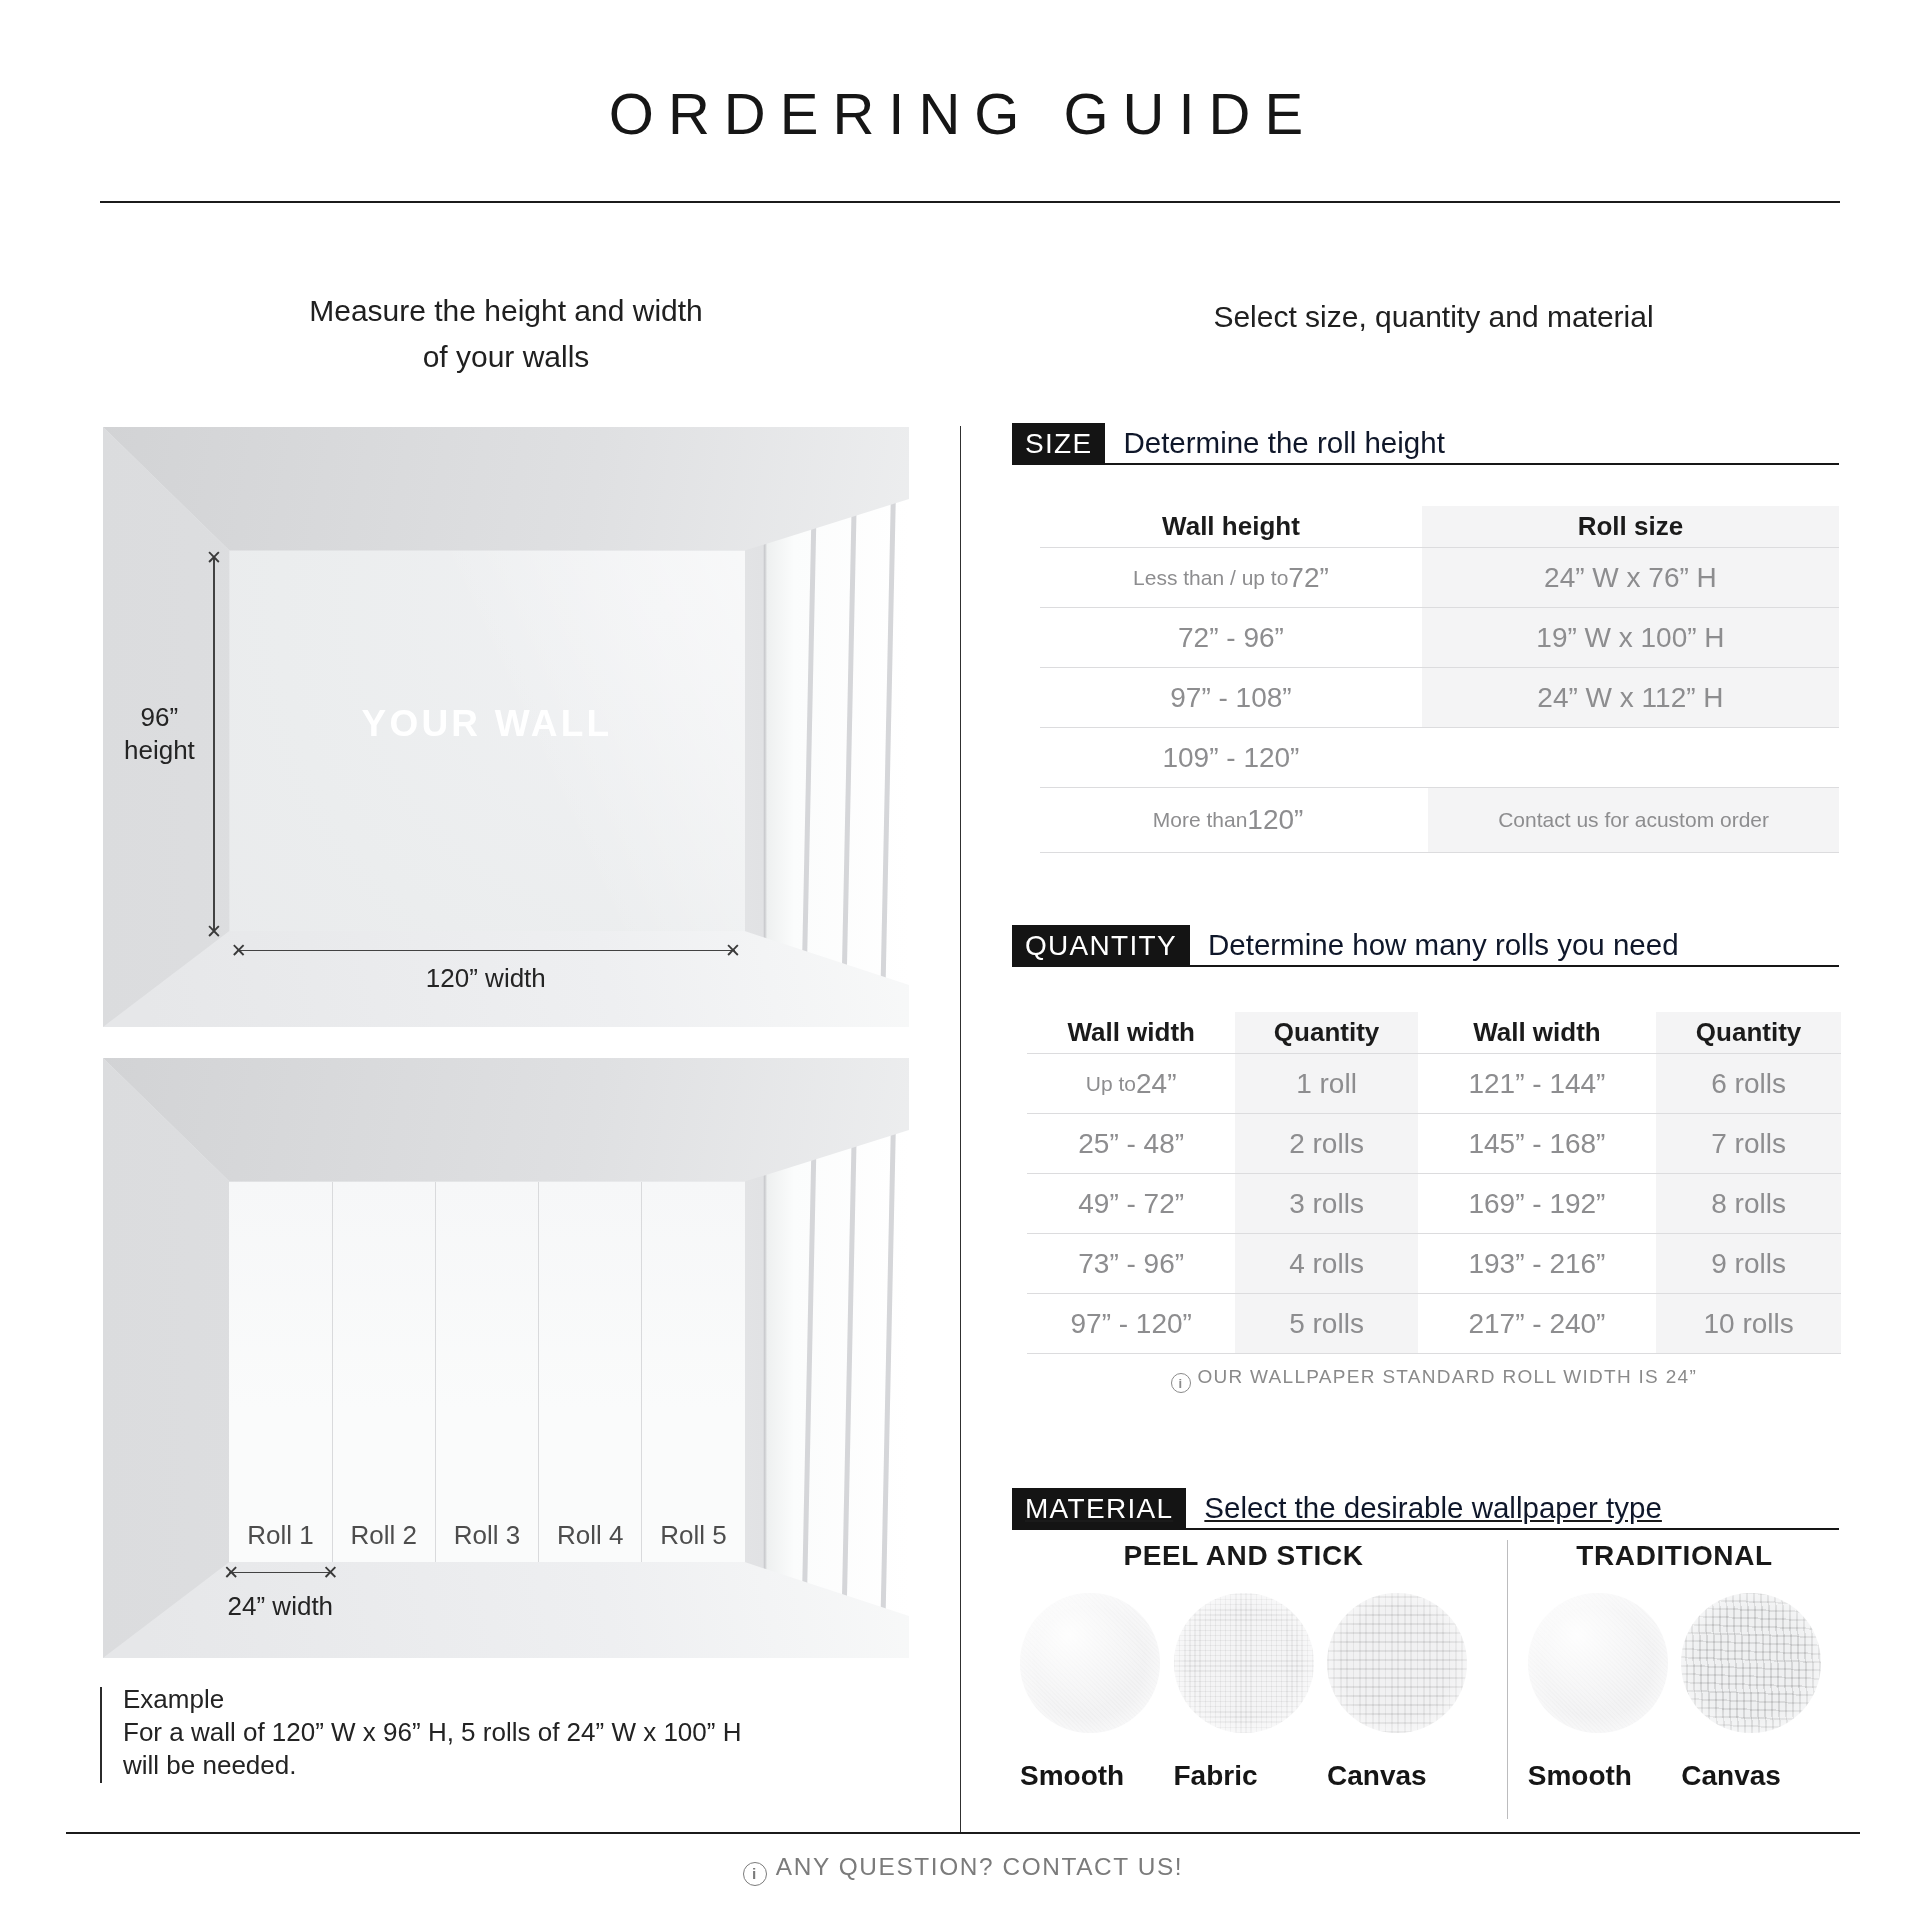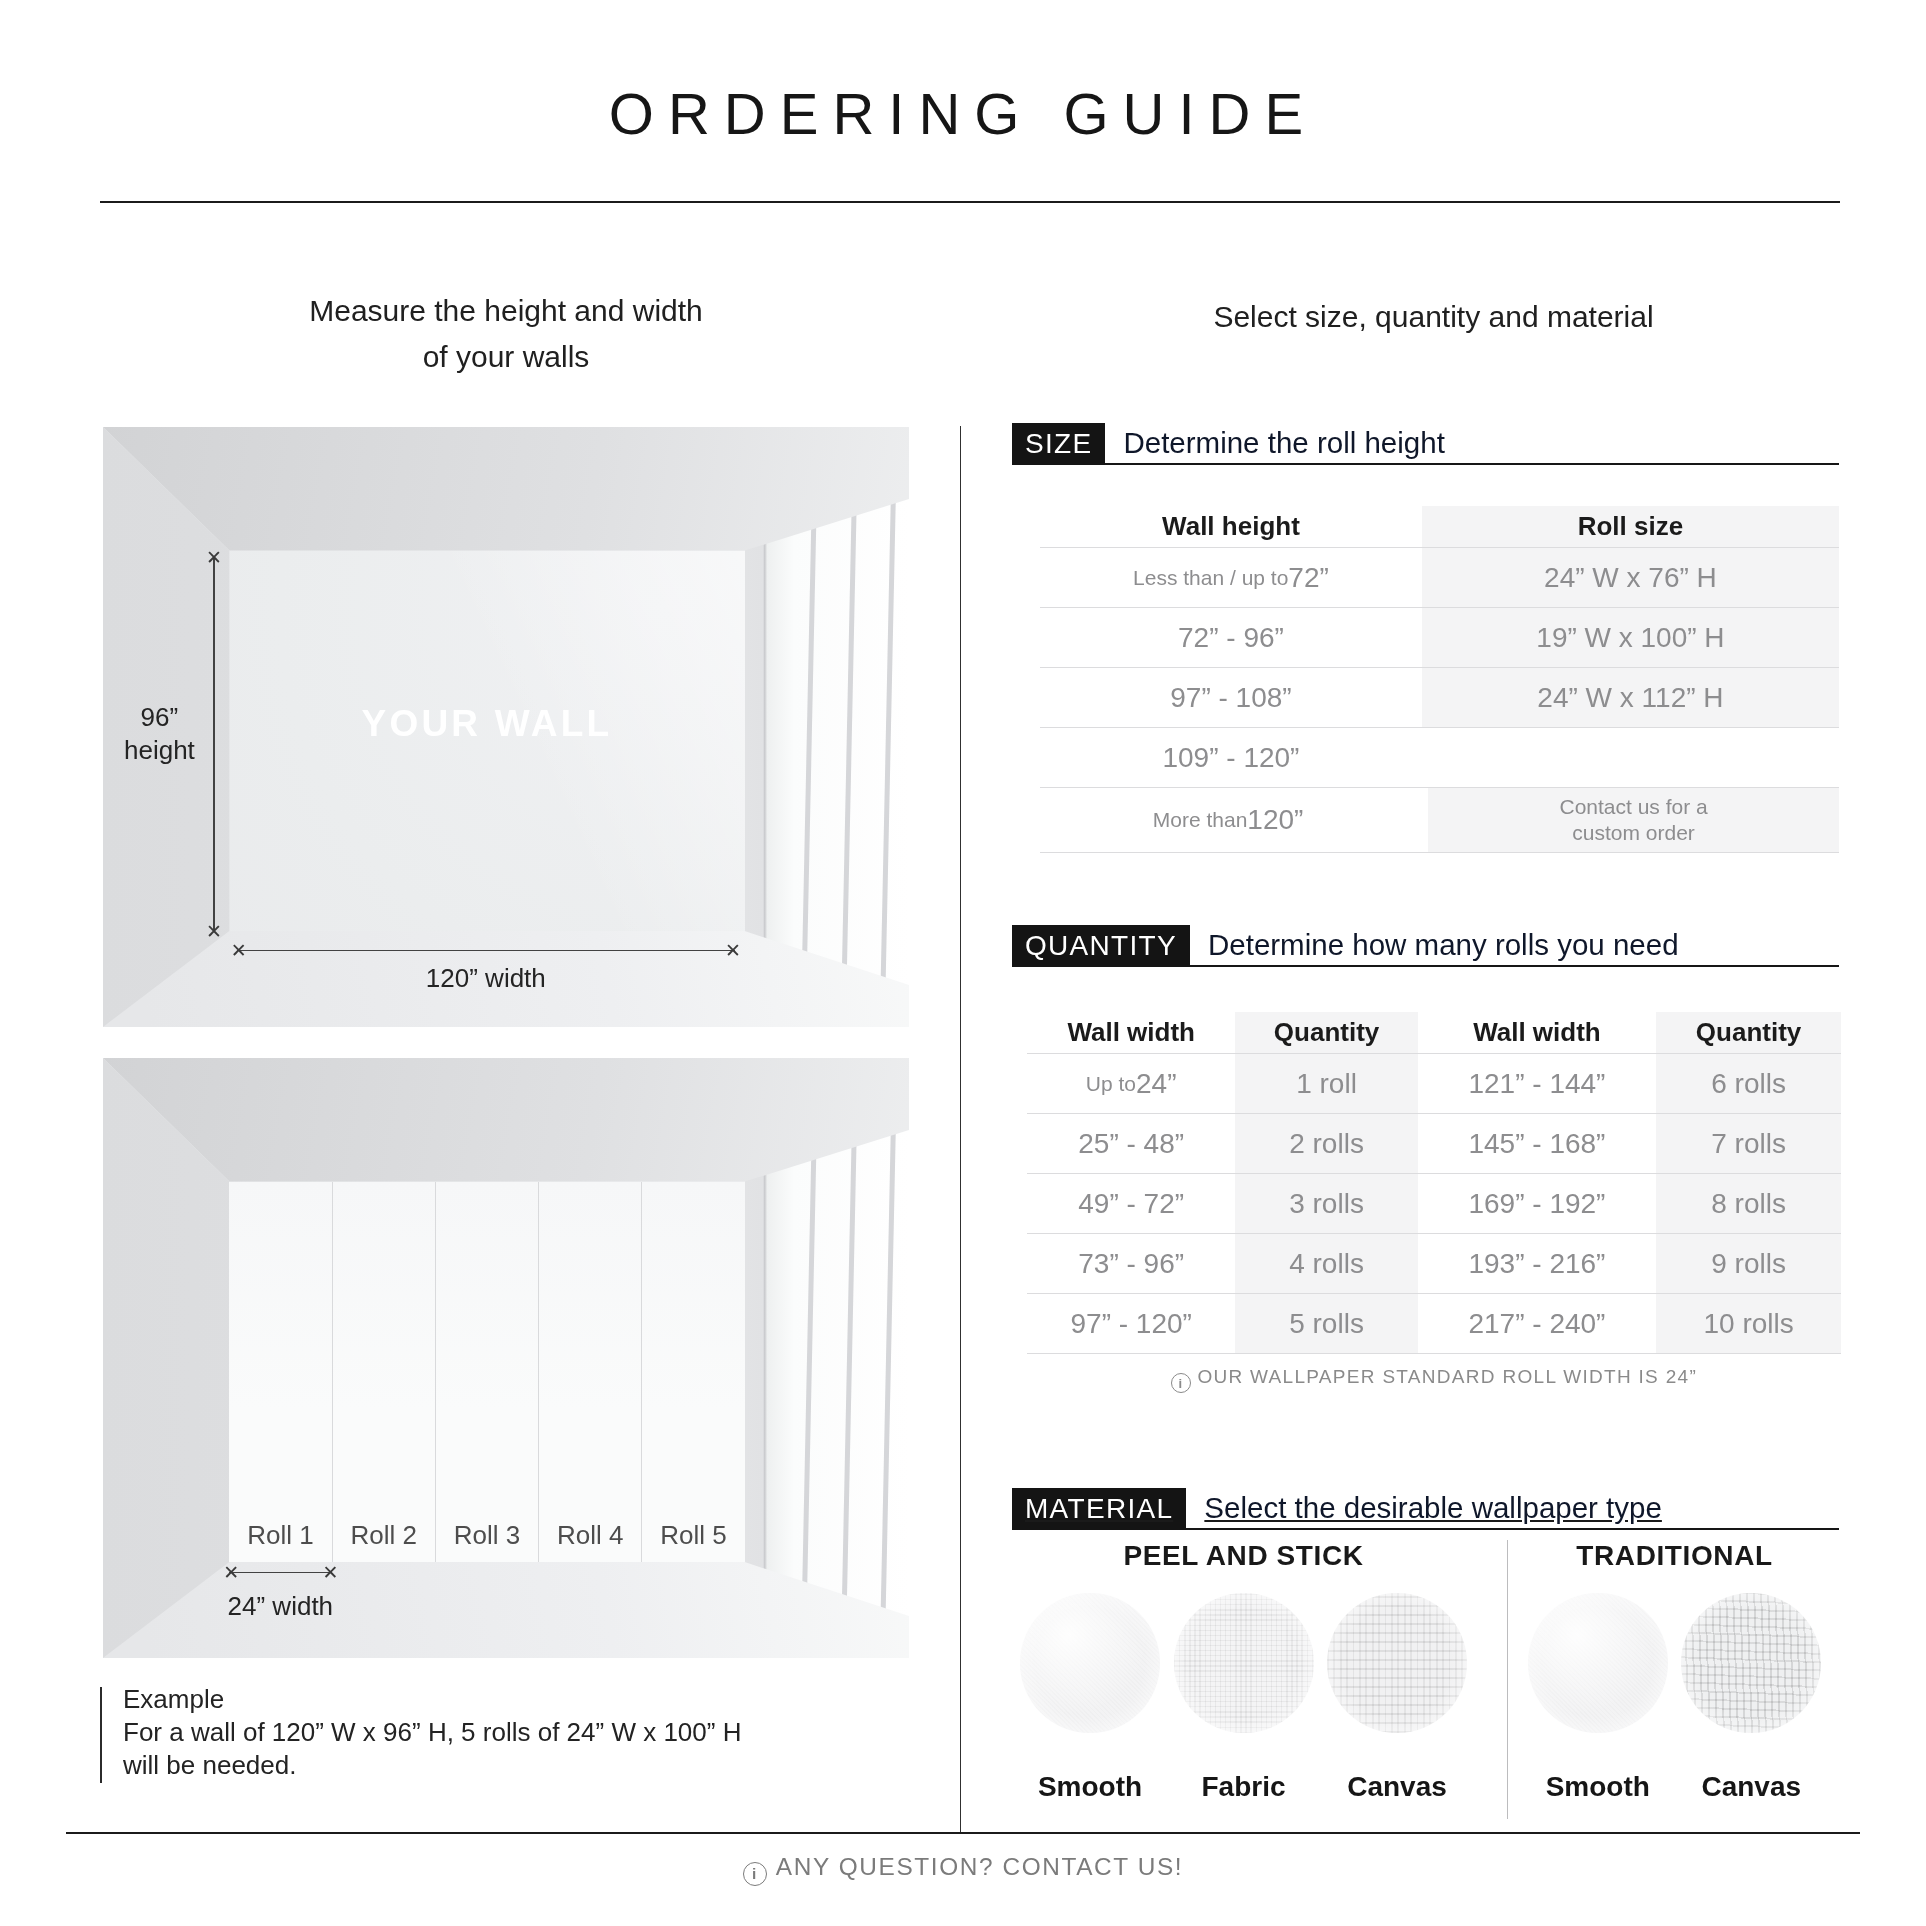--- a/index.html
+++ b/index.html
@@ -84,34 +84,34 @@
   
   .tbl{box-sizing:border-box;}
   .trow{display:flex;height:59px;border-bottom:1.3px solid #dcdcde;}
   .trow.head{height:41px;}
   .trow.tall{height:64px;gap:12px;}
   .tcell{display:flex;align-items:center;justify-content:center;text-align:center;height:100%;}
   .alt{background:#f4f4f5;}
   .hcell{font-weight:700;font-size:26px;color:#1b1b1b;}
   .cell-big{font-size:28px;color:#8d8d8f;}
   .cell-small{font-size:21px;color:#8d8d8f;}
-  .twoline{flex-direction:column;justify-content:center;line-height:26px;}
+  .twoline{flex-direction:row;justify-content:center;line-height:26px;}
   #size-table{left:1040px;top:506px;width:799px;}
   .size-c1{width:47.8%;} .size-c2{width:52.2%;}
   #qty-table{left:1027px;top:1012px;width:814px;}
   .qty-c1{width:25.6%;} .qty-c2{width:22.4%;} .qty-c3{width:29.3%;} .qty-c4{width:22.7%;}
   .note{left:1027px;top:1366px;width:814px;text-align:center;font-size:19px;letter-spacing:1.3px;color:#8a8a8a;}
 
   
   .mat-group{display:flex;flex-direction:column;}
   #mat-g1{left:1020px;top:1540px;width:447px;}
   #mat-g2{left:1527px;top:1540px;width:295px;}
   .mat-name{text-align:center;font-size:28px;font-weight:600;letter-spacing:0.6px;color:#191919;}
   .swatch-row{display:flex;gap:13.5px;margin-top:20.5px;justify-content:center;}
-  .swatch-col{width:140px;display:flex;flex-direction:column;align-items:center;gap:11px;}
+  .swatch-col{width:140px;display:flex;flex-direction:column;align-items:flex-start;}
   .swatch{width:140px;height:140px;border-radius:50%;}
   .swatch-label{margin-top:27px;font-size:28px;font-weight:600;color:#161616;}
   .mat-divider{left:1507px;top:1540px;width:1.3px;height:279px;background:#bcbcbe;}
 
   .tex-smooth{background-color:#f3f3f4;background-image:
      radial-gradient(circle,rgba(255,255,255,0) 55%,#ffffff 97%),
      radial-gradient(circle at 35% 30%,rgba(255,255,255,.9),rgba(255,255,255,0) 60%),
      repeating-linear-gradient(45deg,rgba(0,0,0,.015) 0 1.3px,transparent 1.3px 3.2px);}
   .tex-fabric{background-color:#f4f4f5;background-image:
      radial-gradient(circle,rgba(255,255,255,0) 55%,#ffffff 97%),

